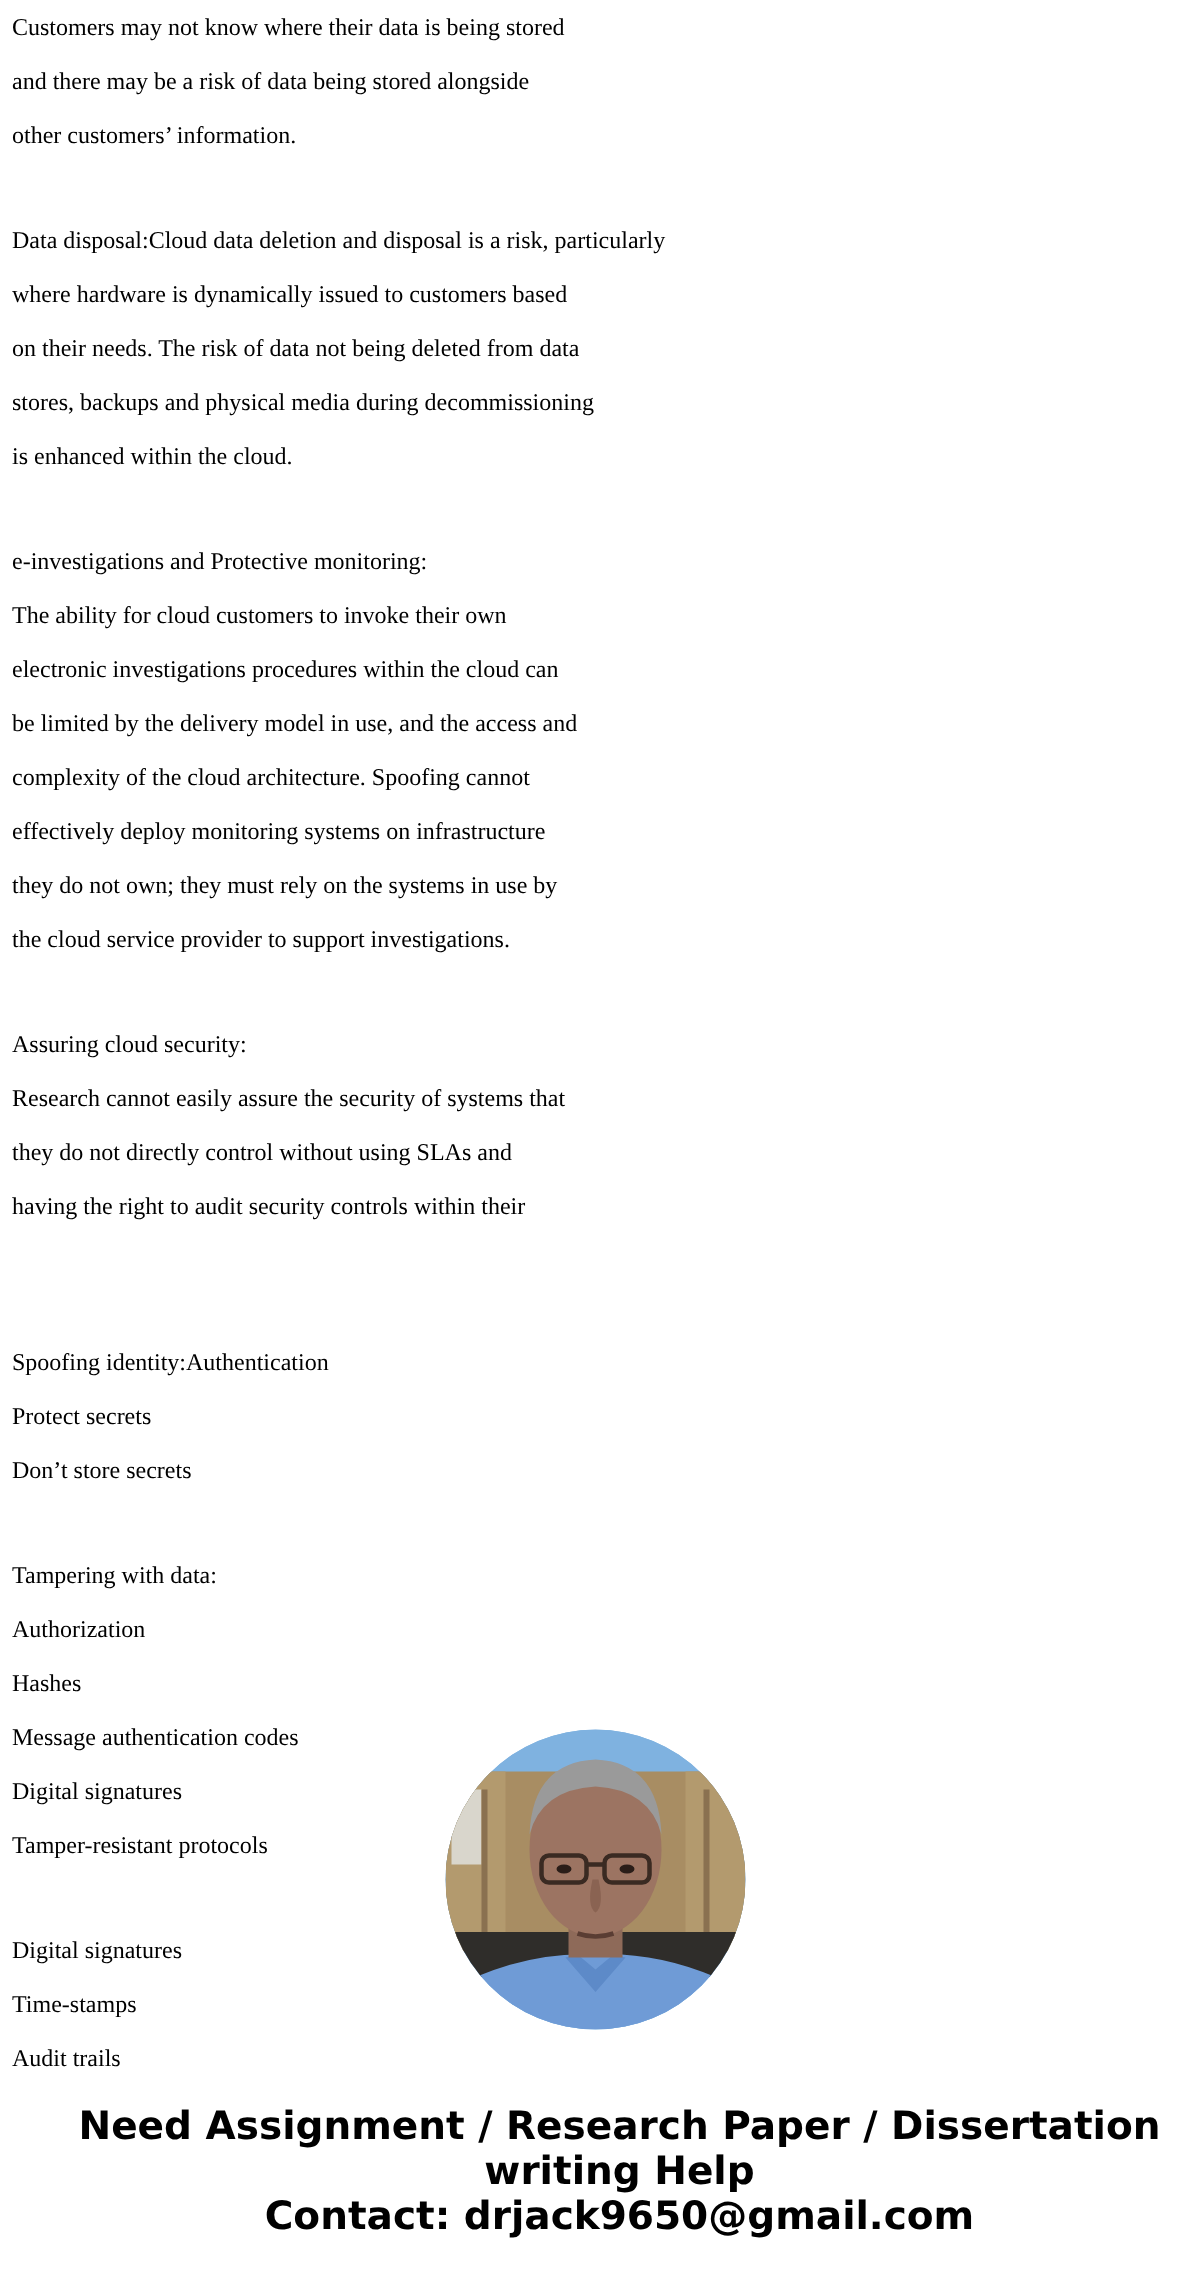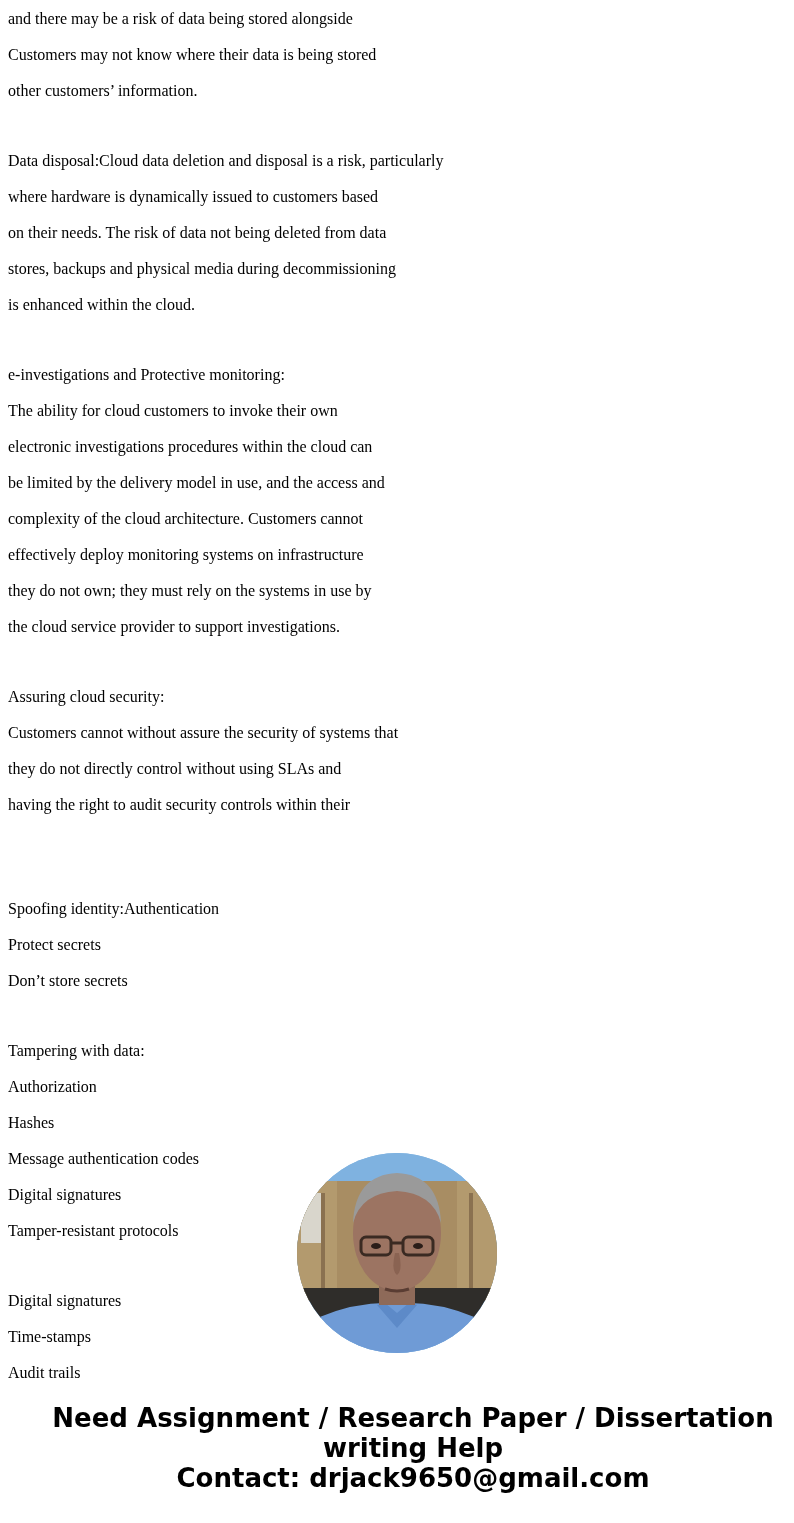--- a/index.html
+++ b/index.html
@@ -56,50 +56,50 @@
       color: #000000;
     }
     .footer .fline { display: block; }
   </style>
 </head>
 <body>
 
 <div class="content">
 
   <div class="para">
+    <span class="line">Customers may not know where their data is being stored</span>
     <span class="line">and there may be a risk of data being stored alongside</span>
-    <span class="line">Customers may not know where their data is being stored</span>
     <span class="line">other customers’ information.</span>
   </div>
   <div class="gap-1"></div>
 
   <div class="para">
     <span class="line">Data disposal:Cloud data deletion and disposal is a risk, particularly</span>
     <span class="line">where hardware is dynamically issued to customers based</span>
     <span class="line">on their needs. The risk of data not being deleted from data</span>
     <span class="line">stores, backups and physical media during decommissioning</span>
     <span class="line">is enhanced within the cloud.</span>
   </div>
   <div class="gap-1"></div>
 
   <div class="para">
     <span class="line">e-investigations and Protective monitoring:</span>
     <span class="line">The ability for cloud customers to invoke their own</span>
     <span class="line">electronic investigations procedures within the cloud can</span>
     <span class="line">be limited by the delivery model in use, and the access and</span>
-    <span class="line">complexity of the cloud architecture. Customers cannot</span>
+    <span class="line">complexity of the cloud architecture. Spoofing cannot</span>
     <span class="line">effectively deploy monitoring systems on infrastructure</span>
     <span class="line">they do not own; they must rely on the systems in use by</span>
     <span class="line">the cloud service provider to support investigations.</span>
   </div>
   <div class="gap-1"></div>
 
   <div class="para">
     <span class="line">Assuring cloud security:</span>
-    <span class="line">Customers cannot without assure the security of systems that</span>
+    <span class="line">Research cannot easily assure the security of systems that</span>
     <span class="line">they do not directly control without using SLAs and</span>
     <span class="line">having the right to audit security controls within their</span>
   </div>
   <div class="gap-2"></div>
 
   <div class="gap-1"></div>
 
   <div class="para">
     <span class="line">Spoofing identity:Authentication</span>
     <span class="line">Protect secrets</span>

